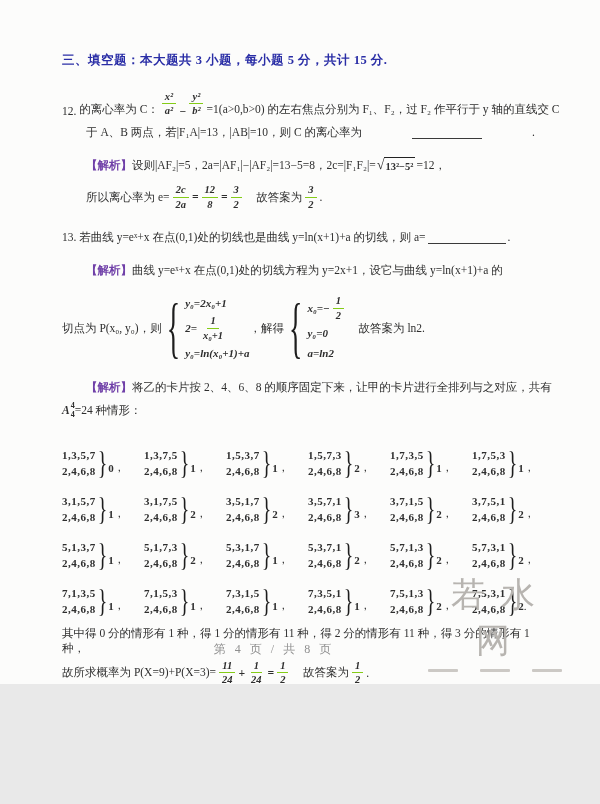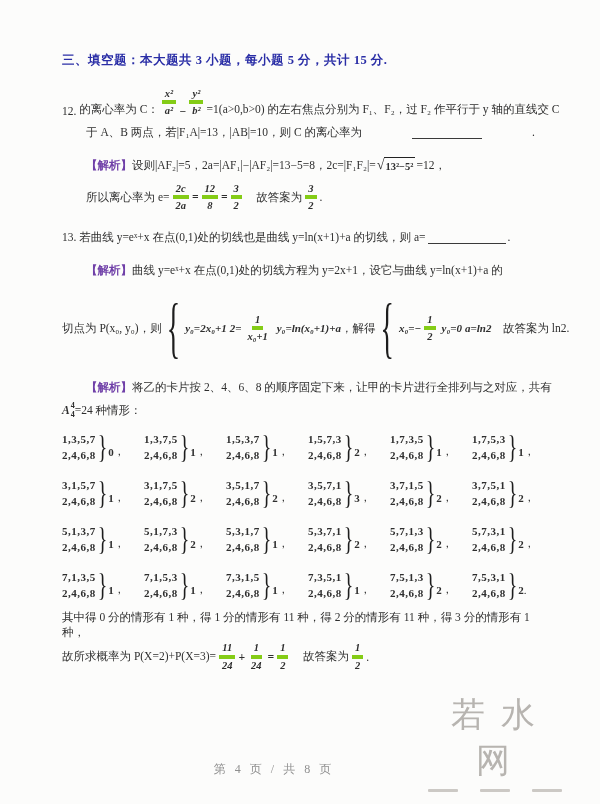--- a/index.html
+++ b/index.html
@@ -1,35 +1,35 @@
 <!DOCTYPE html>
 <html><head>
 <meta charset="utf-8">
 <style>
   html,body { margin:0; padding:0; background:#e9e9e9; }
   .sheet {
-    position:relative; width:600px; height:804px; margin:0 auto;
+    position:relative; width:600px; height:684px; margin:0 auto;
     background:#fcfcfb; overflow:hidden;
     font-family:"Liberation Serif", serif; color:#2e2e2e;
   }
   .content { position:absolute; left:62px; top:52px; width:492px; }
 
   .heading { font-size:12.5px; font-weight:bold; color:#2a2ea6; letter-spacing:.5px; margin-bottom:12px; }
 
   .line { display:flex; align-items:center; font-size:11.5px; white-space:nowrap; }
   .t  { font-family:"Liberation Serif", serif; }
   .m  { font-family:"Liberation Serif", serif; font-weight:bold; font-style:italic; }
   .mn { font-family:"Liberation Serif", serif; font-weight:bold; font-style:normal; }
   .alabel { color:#7040a8; font-weight:bold; font-size:11.5px; }
   .indent { padding-left:24px; }
 
   .frac { display:inline-flex; flex-direction:column; align-items:center; vertical-align:middle;
           margin:0 3px; font-size:10.5px; line-height:1.25; font-weight:bold; font-style:italic;
           font-family:"Liberation Serif", serif; }
-  .frac .num { border-bottom:4px solid #84cc16; padding:0 3px; }
+  .frac .num { border-bottom:1px solid #84cc16; padding:0 3px; }
   .frac .den { padding:0 3px; }
 
   .sqrt { display:inline-flex; align-items:stretch; margin:0 1px; }
   .sqrt-sign { font-size:14px; font-style:normal; font-weight:bold; line-height:1.1; }
   .sqrt-body { border-top:1.2px solid #222; font-weight:bold; font-family:"Liberation Serif",serif; padding:3px 2px 0 1px; font-size:10.5px; align-self:center; }
 
   .blank { display:inline-block; border-bottom:1px solid #3a3a3a; height:12px; vertical-align:baseline; margin:0 2px; }
   .w70 { width:70px; } .w78 { width:78px; } .w58 { width:58px; }
 
   .q12l1 { min-height:36px; margin-bottom:2px;align-items:flex-end; }
@@ -43,24 +43,24 @@
   .q14a2 { min-height:24px; margin-bottom:4px; }
   .sumline { min-height:22px; margin-bottom:0; white-space:normal; }
   .finline { min-height:34px; }
 
   .para { font-size:11.8px; line-height:23px; text-align:justify; margin:0 0 6px 0;
           text-indent:-24px; padding-left:24px; }
 
   .brace { display:inline-block; font-family:"Liberation Serif",serif; font-weight:400;
            font-size:28px; line-height:1; transform:scaleY(2.45); transform-origin:center; margin:0 5px; color:#1d1d1d; }
   .sys { display:inline-flex; align-items:center; }
-  .sys-lines { display:inline-flex; flex-direction:row; justify-content:center; gap:3px; }
+  .sys-lines { display:inline-flex; flex-direction:column; justify-content:center; gap:3px; }
   .sys-line { display:flex; align-items:center; min-height:17px; font-size:11px; }
 
-  .cases { display:grid; grid-template-columns:repeat(6, 1fr); row-gap:14px; margin:10px 0 8px 0; }
+  .cases { display:grid; grid-template-columns:repeat(6, 1fr); row-gap:14px; margin:26px 0 8px 0; }
   .case { display:flex; align-items:center; }
   .case-nums { display:flex; flex-direction:column; line-height:1.45; font-size:11px; letter-spacing:.5px; }
   .case-brace { display:inline-block; font-size:20px; font-weight:400; transform:scaleY(1.6); transform-origin:center; margin:0 1px 0 2px; color:#1d1d1d; }
   .case-after { display:flex; align-items:center; font-size:11px; margin-top:8px; }
 
   .supsub { display:inline-flex; align-items:center; }
   .ss { display:inline-flex; flex-direction:column; font-size:8px; line-height:1.15; font-weight:bold; font-style:normal; margin-left:1px; }
 
   .pageinfo { position:absolute; left:50%; bottom:26px; transform:translateX(-50%) translateX(-26px);
               color:#8f8f8f; font-size:12px; letter-spacing:3px; }
@@ -454,21 +454,21 @@
           <span class="case-score mn">2</span>
           <span class="case-sep t">.</span>
         </span>
       </span>
       </div>
 
     <div class="line sumline">
       <span class="t">其中得 0 分的情形有 1 种，得 1 分的情形有 11 种，得 2 分的情形有 11 种，得 3 分的情形有 1 种，</span>
     </div>
     <div class="line finline">
-      <span class="t">故所求概率为 P(X=2)+P(X=3)=</span>
+      <span class="t">故所求概率为 P(X=9)+P(X=3)=</span>
       <span class="frac">
         <span class="num">11</span>
         <span class="den">24</span>
       </span>
       <span class="m">+</span>
       <span class="frac">
         <span class="num">1</span>
         <span class="den">24</span>
       </span>
       <span class="m">=</span>

